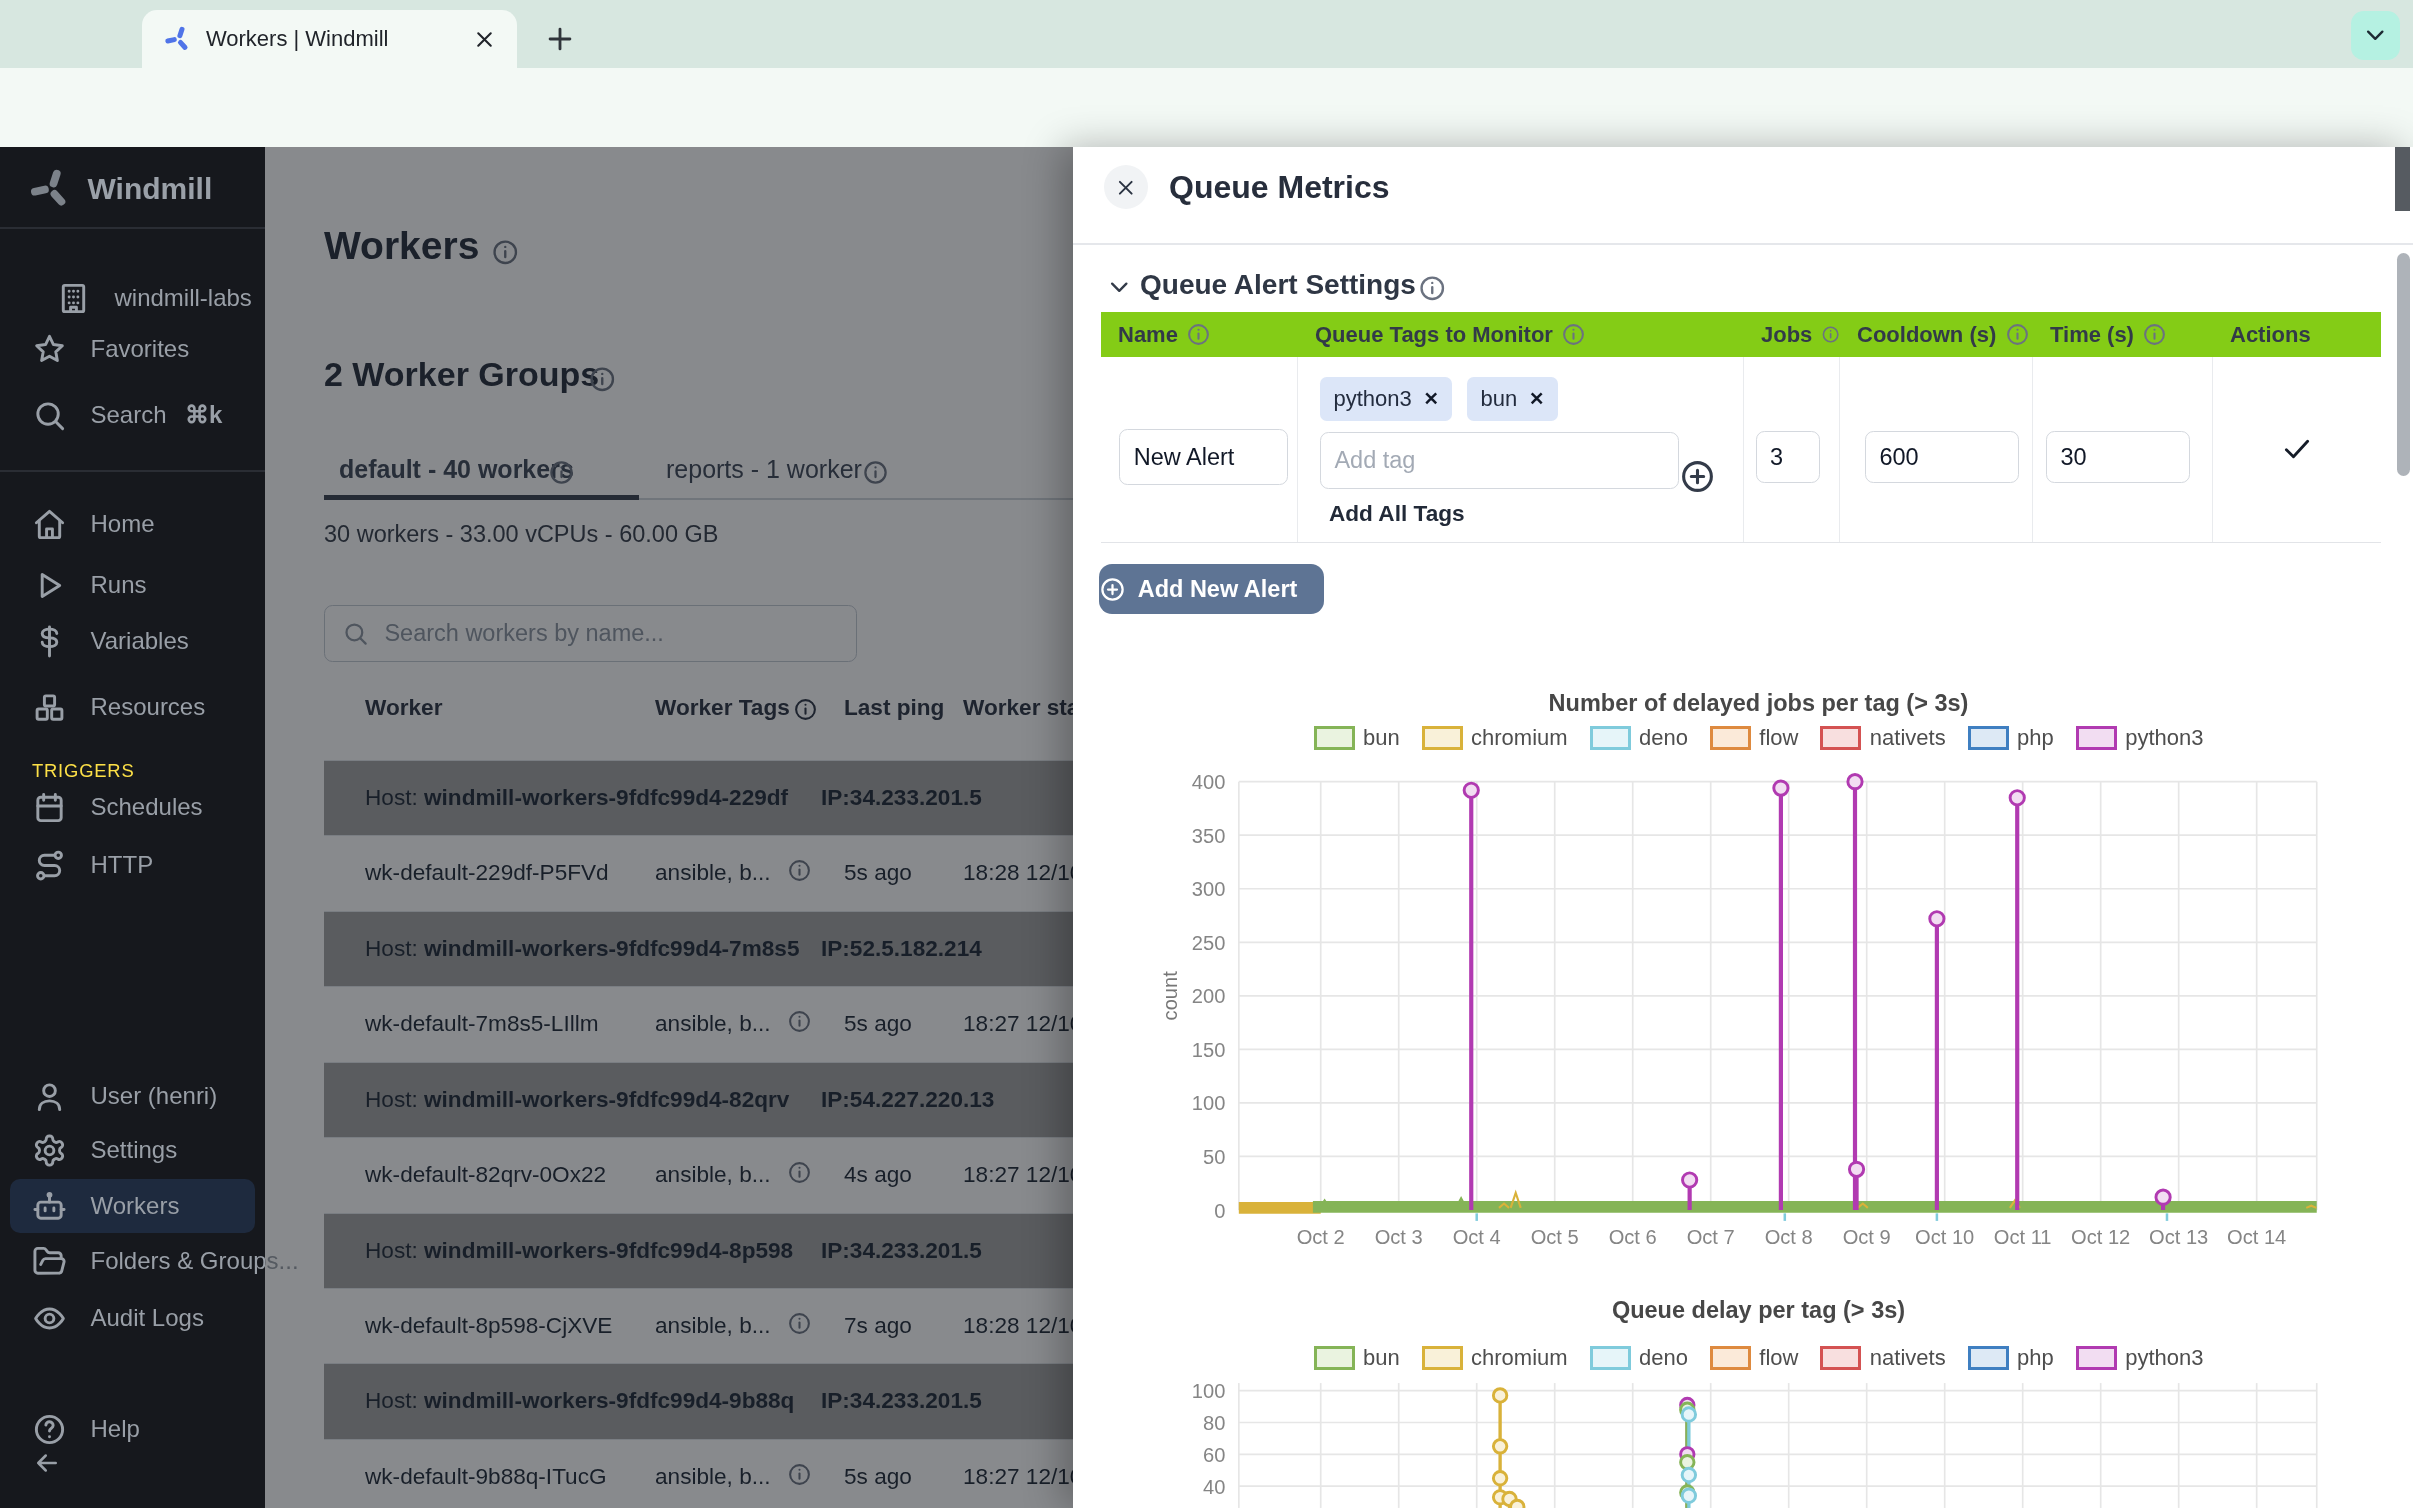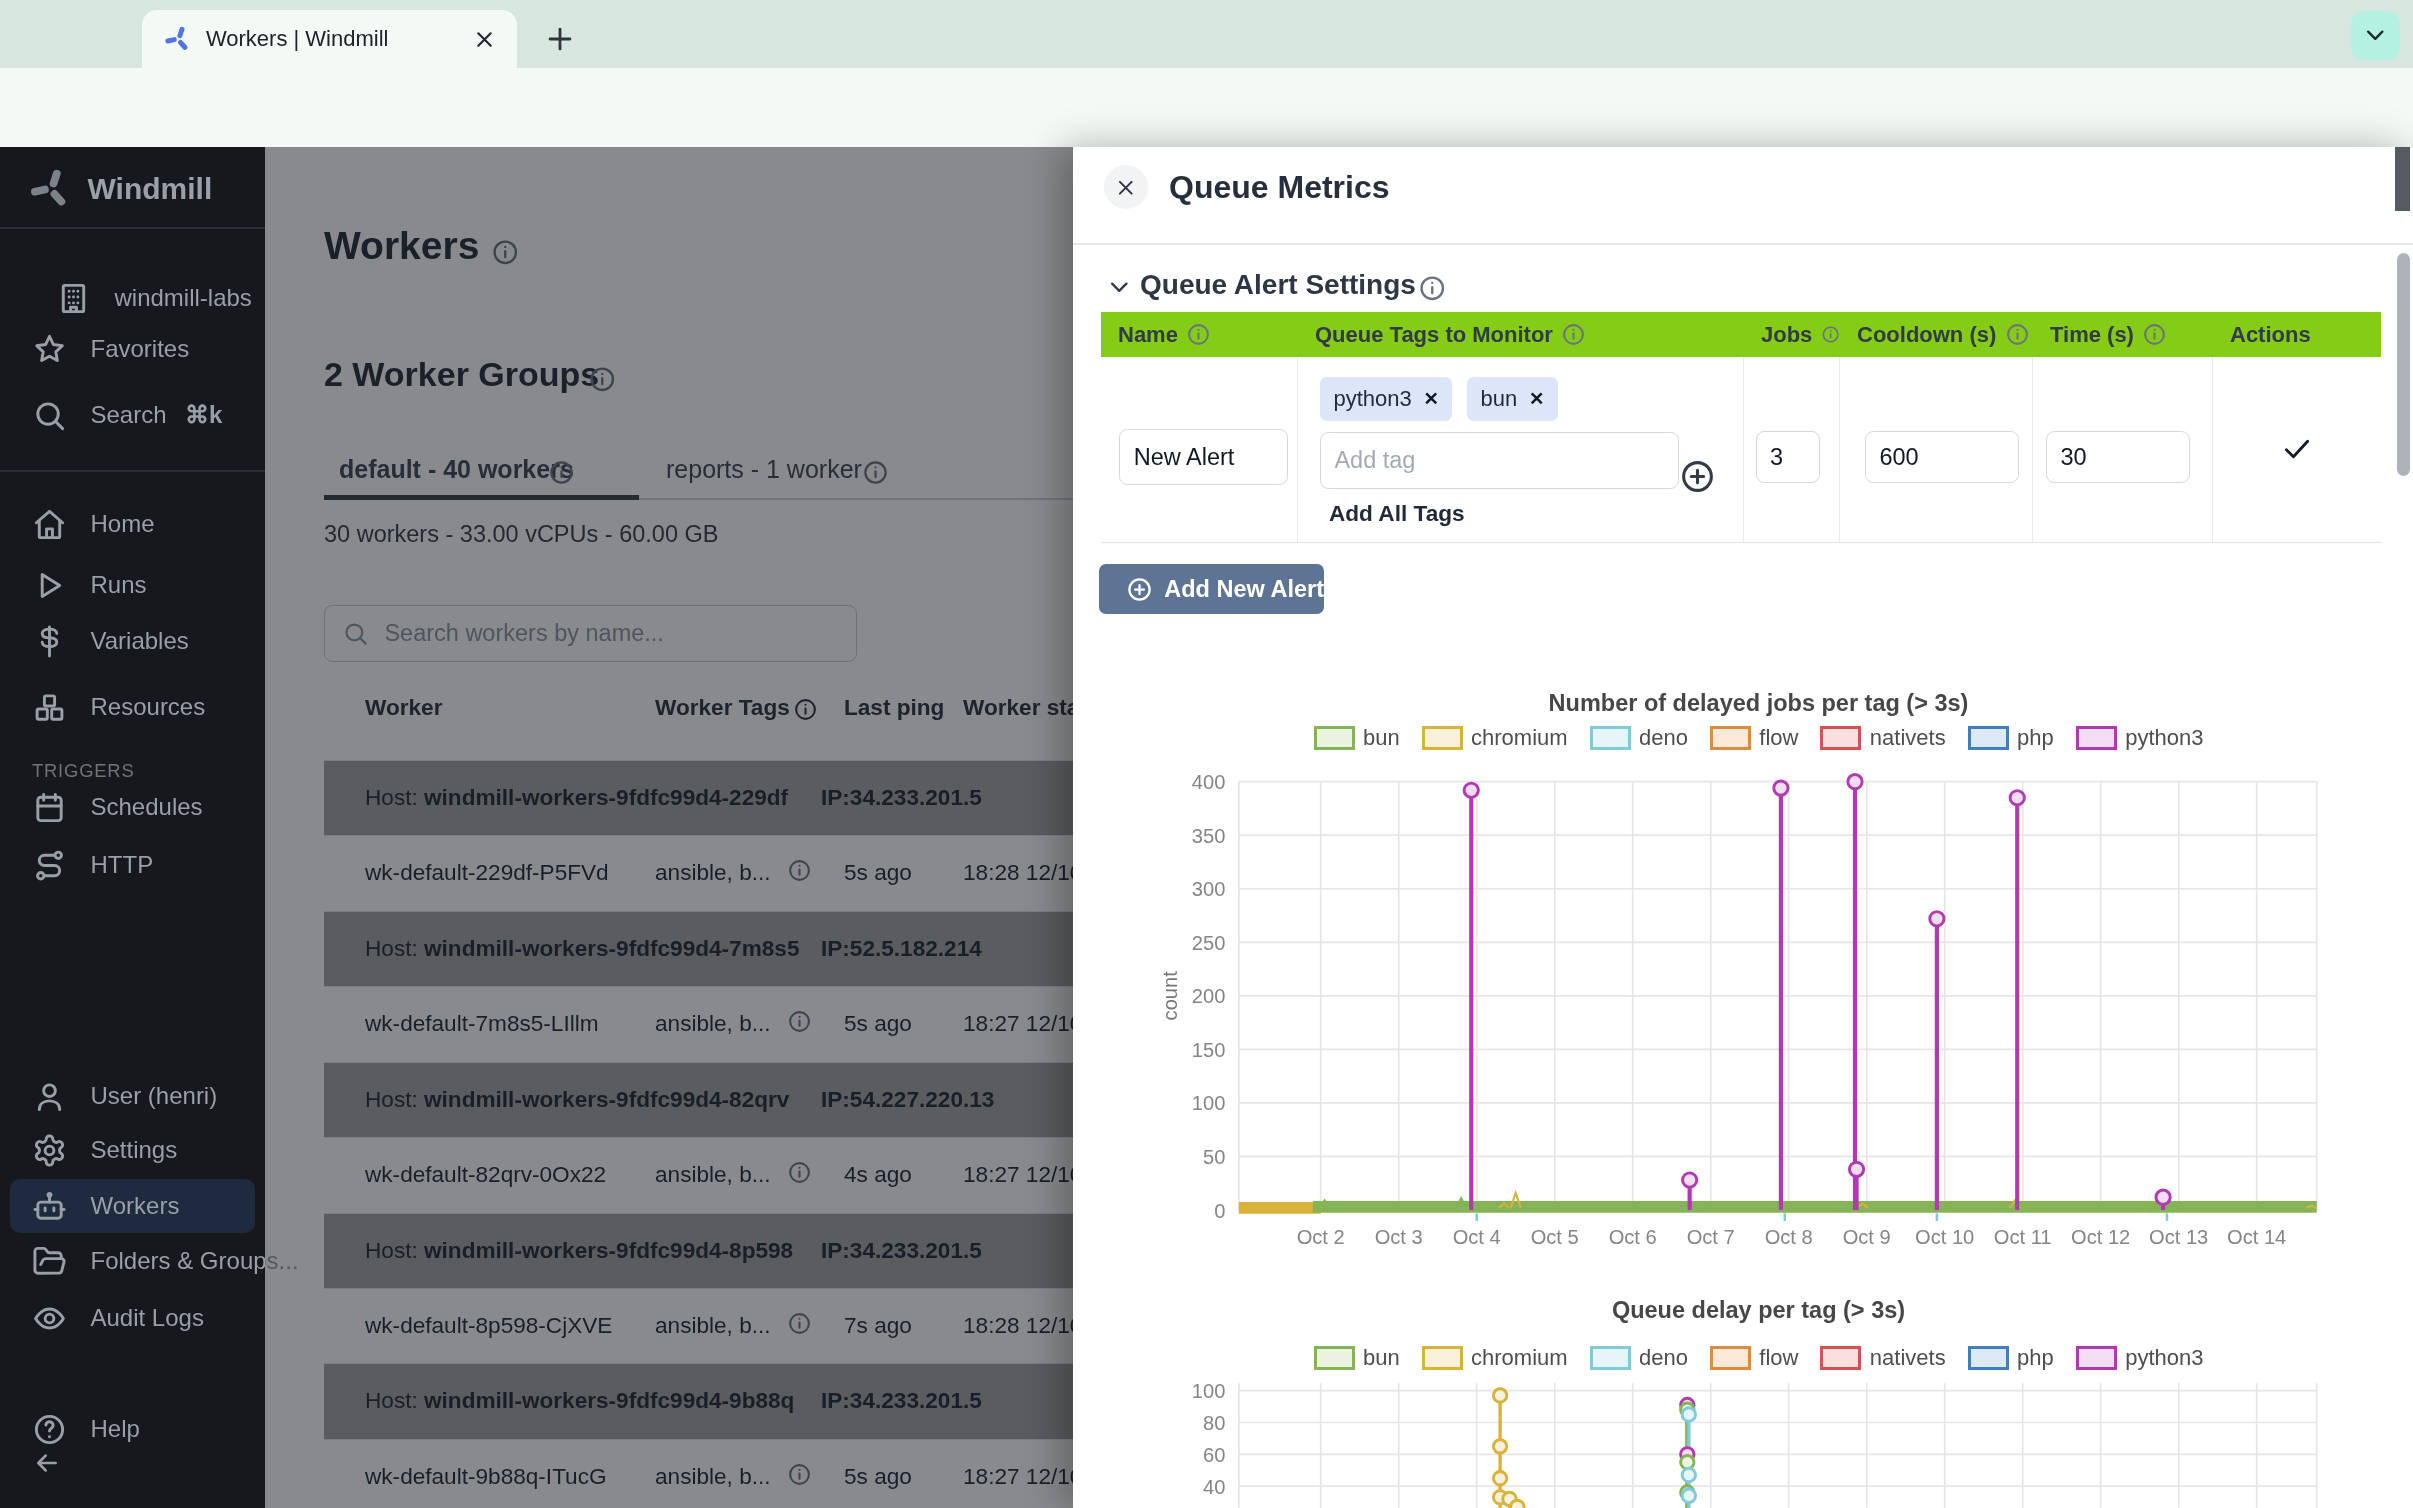--- a/index.html
+++ b/index.html
@@ -24,21 +24,21 @@
   
   #sidebar{left:0;top:147px;width:265px;height:1361px;background:#16181d;z-index:4;}
   #logo-row{position:absolute;left:0;top:15px;width:265px;height:54px;display:flex;align-items:center;}
   #logo-icon{width:44px;height:44px;margin-left:28.5px;color:#7c828a;}
   #logo-text{margin-left:15px;font-size:30px;font-weight:bold;color:#9aa0a8;}
   .side-div{position:absolute;left:0;width:265px;height:1.7px;background:#2a2d34;}
   .side-item{position:absolute;left:0;width:265px;height:54px;display:flex;align-items:center;color:#999fa7;}
   .side-item .icn{width:35px;height:35px;margin-left:32px;flex:none;}
   .side-item .lbl{margin-left:23.5px;font-size:24px;white-space:nowrap;}
   .side-item .sct{margin-left:18.4px;font-size:24px;font-weight:bold;}
-  .side-header{position:absolute;left:32px;font-size:18.4px;letter-spacing:0.8px;color:#737373;}
+  .side-header{position:absolute;left:32px;font-size:18.4px;letter-spacing:0.8px;color:#fde047;}
   .side-active{background:#1e2a3e;border-radius:10px;left:10px !important;width:245px !important;}
   .side-active .icn{margin-left:22px;}
   
   #main{left:265px;top:147px;width:2149px;height:1361px;background:#fff;overflow:hidden;}
   #main-title{left:59px;top:77px;font-size:39px;font-weight:bold;color:#252c3a;}
   #groups-title{left:59px;top:208px;font-size:34px;font-weight:bold;color:#252c3a;}
   .info-icn{color:#6b7280;}
   .tab-lbl{font-size:25px;color:#3d4656;}
   #tabs-border{left:59px;top:351px;width:749px;height:1.7px;background:#cfd4da;}
   #tab-underline{left:59px;top:348px;width:315px;height:5px;background:#39414f;}
@@ -70,21 +70,21 @@
   #alert-row > div:first-child{border-left:0;}
   #alert-row > div:last-child{border-right:0;}
   .cell-input{position:absolute;background:#fff;border:1.7px solid #d4d8de;border-radius:8.4px;font-size:23.5px;color:#111827;padding:0 0 0 13.4px;font-family:inherit;outline:none;}
   .cell-input::placeholder{color:#a3aab5;}
   #chips{position:absolute;left:22px;top:20px;display:flex;gap:15px;}
   .chip{height:44px;background:#dce6f8;border-radius:6.7px;display:flex;align-items:center;padding:0 13.4px;font-size:22px;color:#232c3e;}
   .chip .x{margin-left:11.7px;font-weight:bold;font-size:18.4px;color:#111827;}
   #addtag-plus{position:absolute;left:381px;top:101px;width:37px;height:37px;color:#333b49;}
   #add-all-tags{position:absolute;left:31px;top:144px;font-size:22.6px;font-weight:bold;color:#222a38;}
   #check-icn{position:absolute;left:67px;top:75px;width:34px;height:34px;color:#151c28;}
-  #add-alert-btn{left:26px;top:417px;width:225px;height:50px;background:#5e7494;border-radius:7px;display:flex;align-items:center;justify-content:flex-end;color:#fff;z-index:2;}
+  #add-alert-btn{left:26px;top:417px;width:225px;height:50px;background:#5e7494;border-radius:13px;display:flex;align-items:center;justify-content:flex-start;color:#fff;z-index:2;}
   #add-alert-btn .icn{width:27px;height:27px;margin-right:11.7px;}
   #add-alert-btn .lbl{font-size:23.5px;font-weight:bold;}
   .chart-title{position:absolute;width:1207px;left:82px;text-align:center;font-size:23.5px;font-weight:bold;color:#474747;}
   .chart-legend{position:absolute;width:1207px;left:82px;display:flex;justify-content:center;align-items:center;gap:22px;}
   .leg-item{display:flex;align-items:center;}
   .leg-swatch{width:35px;height:18.4px;border-style:solid;border-width:3.4px;}
   .leg-lbl{margin-left:8.4px;font-size:22px;color:#4e4e4e;}
   .chart-svg{position:absolute;left:82px;}
   #scroll-thumb-dark{left:1322px;top:0;width:15px;height:64px;background:#565b61;}
   #scroll-thumb{left:1324px;top:106px;width:12.6px;height:223px;background:#aeb3b9;border-radius:6.7px;}

